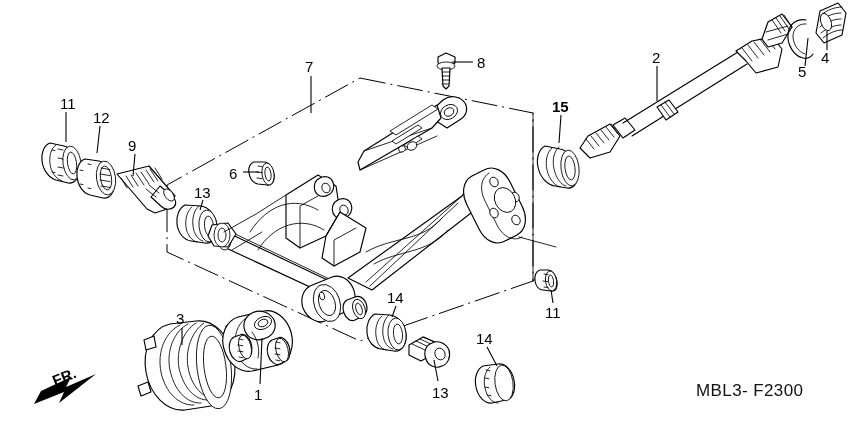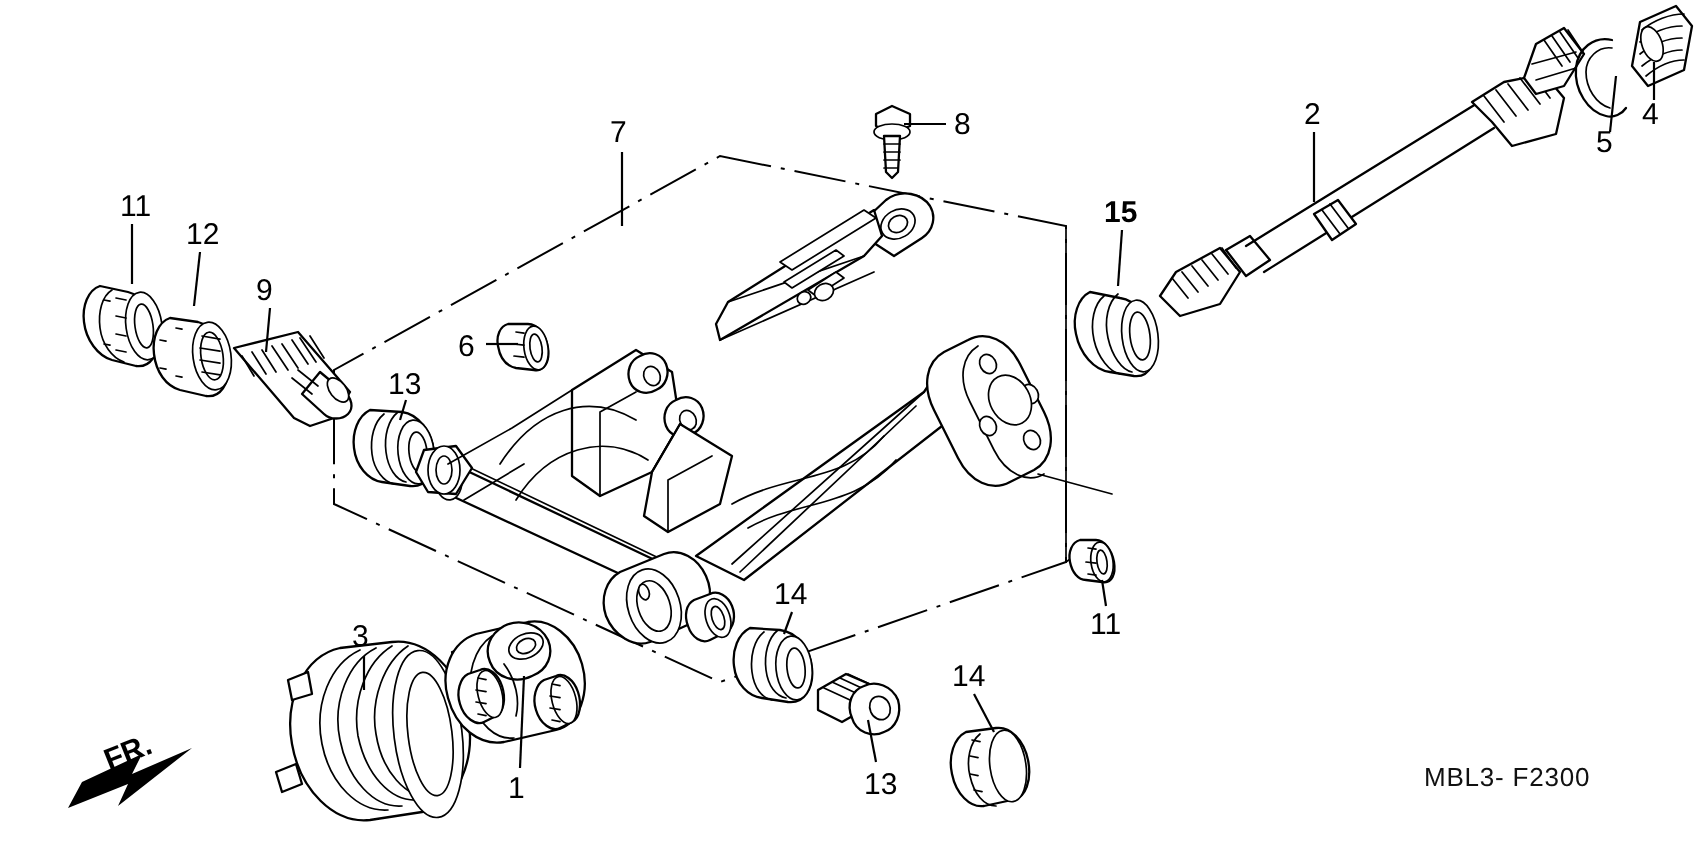--- a/index.html
+++ b/index.html
@@ -1,21 +1,21 @@
 <!DOCTYPE html>
 <html><head>
 <meta charset="utf-8">
 <style>
   html,body{margin:0;padding:0;background:#fff;}
   #stage{position:relative;width:850px;height:425px;background:#ffffff;
          font-family:"Liberation Sans",sans-serif;overflow:hidden;}
   #art{position:absolute;left:0;top:0;width:850px;height:425px;}
   .lbl{position:absolute;font-family:"Liberation Sans",sans-serif;font-size:15px;
        color:#000;line-height:1;white-space:nowrap;}
-  #partcode{position:absolute;left:712px;top:381px;font-size:13px;letter-spacing:.4px;
+  #partcode{position:absolute;left:696px;top:381px;font-size:17px;letter-spacing:.4px;
             font-family:"Liberation Sans",sans-serif;color:#111;}
   #frtext{position:absolute;left:52px;top:368px;font-size:15px;font-weight:bold;
           color:#000;transform:rotate(-22deg);font-family:"Liberation Sans",sans-serif;}
 </style>
 </head>
 <body>
 
 <div id="stage">
 
   <svg id="art" viewBox="0 0 850 425">

